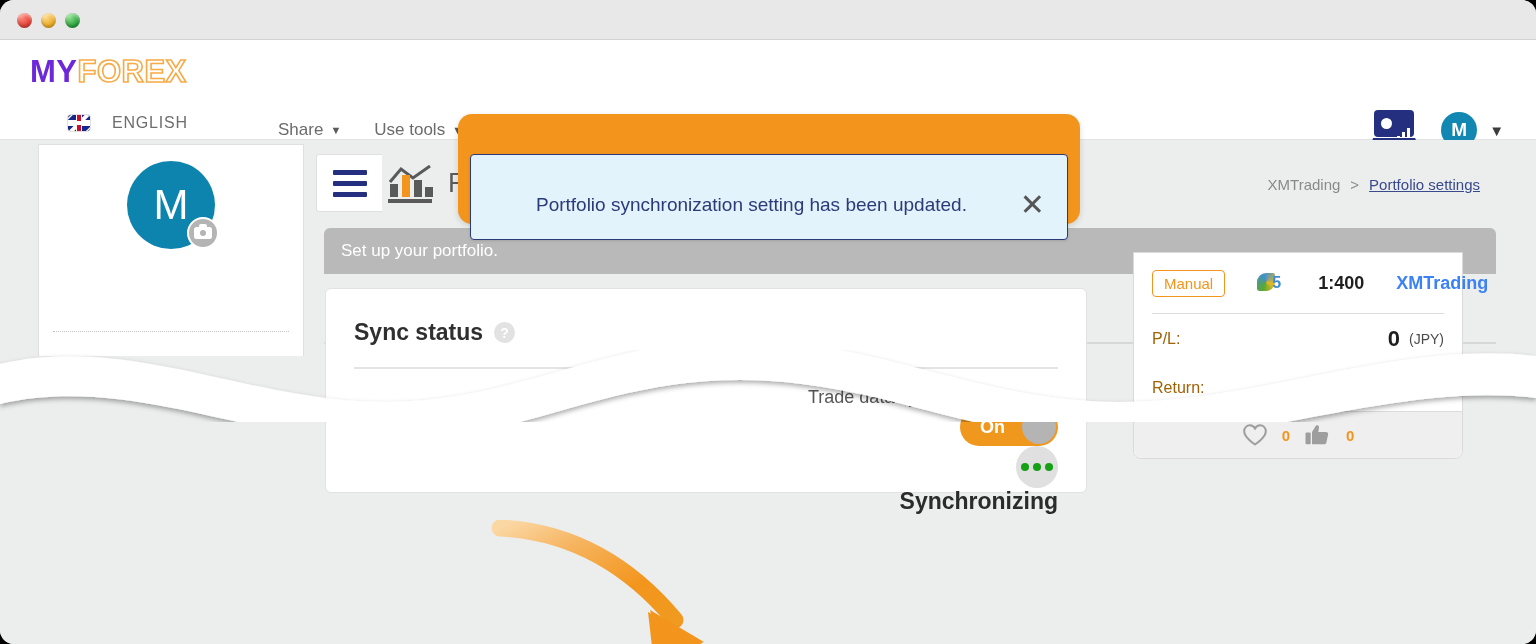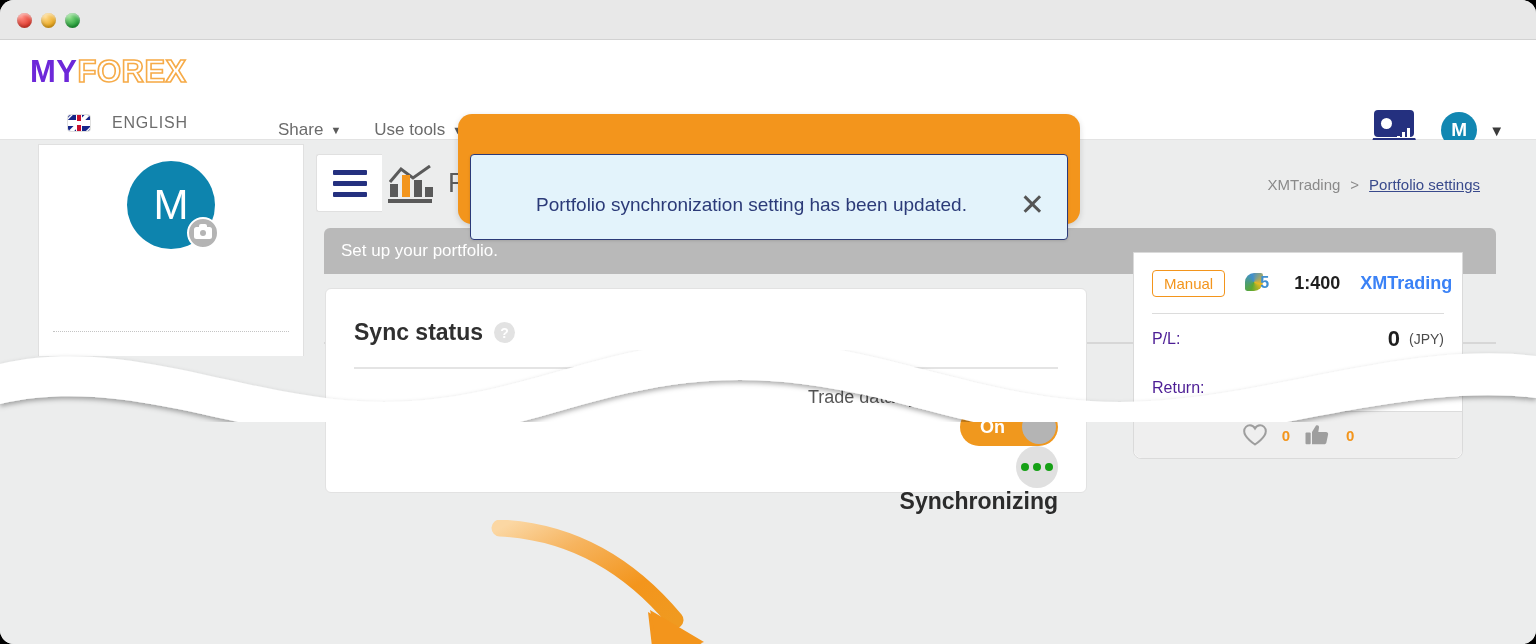--- a/index.html
+++ b/index.html
@@ -302,21 +302,21 @@
   }
 
   
   .info-card {
     position: absolute; left: 1133px; top: 112px;
     width: 330px; height: 207px;
     background: #fff; border: 1px solid #dadada;
     border-radius: 0 0 8px 8px;
   }
   .ic-top {
-    height: 60px; display: flex; align-items: center; gap: 20px; padding: 0 18px;
+    height: 60px; display: flex; align-items: center; gap: 32px; padding: 0 18px;
   }
   .badge-manual {
     border: 1px solid #f3951c; color: #f3951c; border-radius: 4px;
     padding: 4px 11px; font-size: 15px; background: #fff;
   }
   .mt5-icon {
     width: 29px; height: 22px; position: relative; flex: none;
     display: flex; align-items: center; justify-content: center;
     font-size: 15px; font-weight: 700; color: #2f6fbd;
   }
@@ -329,21 +329,21 @@
     position: relative; z-index: 2; margin-left: 10px;
     color: #3f8fd0; font-size: 16px; font-weight: 700;
   }
   .ic-lev { font-size: 18px; font-weight: 700; color: #1f1f1f; }
   .ic-broker { font-size: 18px; font-weight: 700; color: #3b82f6; }
   .ic-rule { border-top: 1px solid #dcdcdc; margin: 0 18px; }
   .ic-row {
     display: flex; align-items: baseline; padding: 0 18px;
     height: 49px; align-items: center;
   }
-  .ic-key { font-size: 16px; color: #4c1d95; flex: 1; }
+  .ic-key { font-size: 16px; color: #a16207; flex: 1; }
   .ic-val { font-size: 22px; font-weight: 700; color: #1f1f1f; }
   .ic-unit { font-size: 14px; color: #4a4a4a; margin-left: 9px; }
   .ic-foot {
     position: absolute; left: 0; right: 0; bottom: 0; height: 47px;
     background: #efefef; border-top: 1px solid #dcdcdc;
     border-radius: 0 0 8px 8px;
     display: flex; align-items: center; justify-content: center; gap: 14px;
   }
   .heart-icon { width: 26px; height: 24px; position: relative; }
   .thumb-icon { width: 28px; height: 24px; position: relative; }

